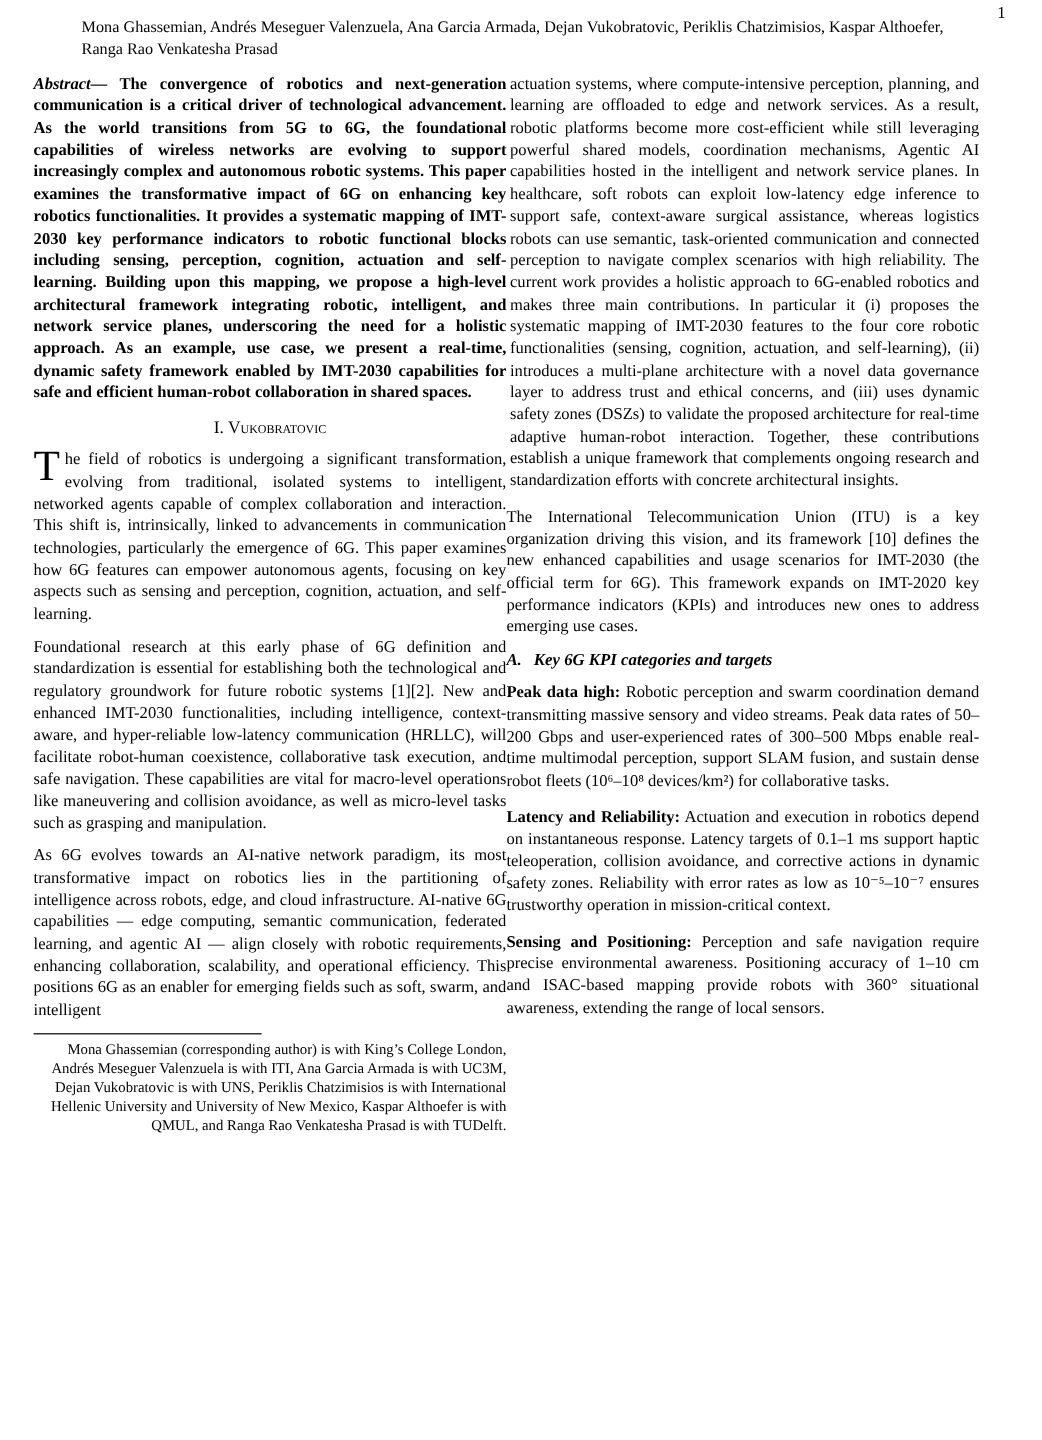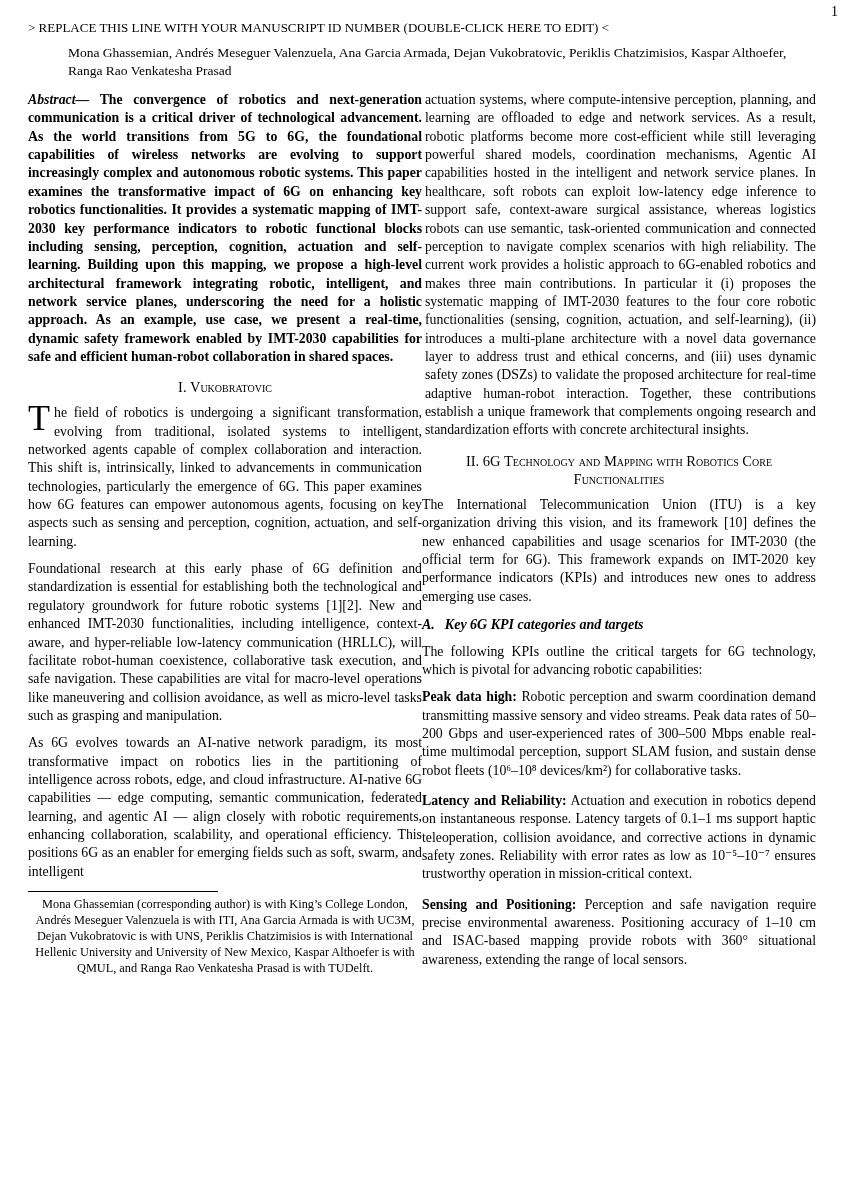--- a/index.html
+++ b/index.html
@@ -93,36 +93,35 @@
   .kpi-para {
     margin: 0 0 12px 0;
   }
   .kpi-lead {
     font-weight: bold;
   }
   .footnote {
     margin-top: 10px;
     font-size: 12.3px;
     line-height: 1.3;
-    text-align: center;
+    text-align: right;
   }
   .footnote-rule {
     width: 190px;
     border-top: 1px solid #000;
     margin-bottom: 5px;
   }
 </style>
 </head>
 <body>
 
 <div class="page">
 
   <div class="page-number">1</div>
 
-  <div class="running-header">&gt; REPLACE THIS LINE WITH YOUR MANUSCRIPT ID NUMBER (DOUBLE-CLICK HERE TO EDIT) &lt;</div>
 
 
   <div class="author-list">Mona Ghassemian, Andrés Meseguer Valenzuela, Ana Garcia Armada, Dejan Vukobratovic, Periklis Chatzimisios, Kaspar Althoefer, Ranga Rao Venkatesha Prasad</div>
 
   <div class="columns">
 
     <div class="col">
 
       <p class="abstract"><span class="abstract-label">Abstract—</span><span> The convergence of robotics and next-generation communication is a critical driver of technological advancement. As the world transitions from 5G to 6G, the foundational capabilities of wireless networks are evolving to support increasingly complex and autonomous robotic systems. This paper examines the transformative impact of 6G on enhancing key robotics functionalities. It provides a systematic mapping of IMT-2030 key performance indicators to robotic functional blocks including sensing, perception, cognition, actuation and self-learning. Building upon this mapping, we propose a high-level architectural framework integrating robotic, intelligent, and network service planes, underscoring the need for a holistic approach. As an example, use case, we present a real-time, dynamic safety framework enabled by IMT-2030 capabilities for safe and efficient human-robot collaboration in shared spaces.</span></p>
 
@@ -138,27 +137,25 @@
         <div class="footnote-rule"></div>
         <div>Mona Ghassemian (corresponding author) is with King’s College London, Andrés Meseguer Valenzuela is with ITI, Ana Garcia Armada is with UC3M, Dejan Vukobratovic is with UNS, Periklis Chatzimisios is with International Hellenic University and University of New Mexico, Kaspar Althoefer is with QMUL, and Ranga Rao Venkatesha Prasad is with TUDelft.</div>
       </div>
 
     </div>
 
     <div class="col">
 
       <p class="body-para tight">actuation systems, where compute-intensive perception, planning, and learning are offloaded to edge and network services. As a result, robotic platforms become more cost-efficient while still leveraging powerful shared models, coordination mechanisms, Agentic AI capabilities hosted in the intelligent and network service planes. In healthcare, soft robots can exploit low-latency edge inference to support safe, context-aware surgical assistance, whereas logistics robots can use semantic, task-oriented communication and connected perception to navigate complex scenarios with high reliability. The current work provides a holistic approach to 6G-enabled robotics and makes three main contributions. In particular it (i) proposes the systematic mapping of IMT-2030 features to the four core robotic functionalities (sensing, cognition, actuation, and self-learning), (ii) introduces a multi-plane architecture with a novel data governance layer to address trust and ethical concerns, and (iii) uses dynamic safety zones (DSZs) to validate the proposed architecture for real-time adaptive human-robot interaction. Together, these contributions establish a unique framework that complements ongoing research and standardization efforts with concrete architectural insights.</p>
 
-      <h2 class="section-heading">II. 6G Technology and Mapping with Robotics Core Functionalities</h2>
 
       <p class="body-para">The International Telecommunication Union (ITU) is a key organization driving this vision, and its framework  [10] defines the new enhanced capabilities and usage scenarios for IMT-2030 (the official term for 6G). This framework expands on IMT-2020 key performance indicators (KPIs) and introduces new ones to address emerging use cases.</p>
 
       <h3 class="subsection-heading"><span class="sub-num">A.</span><span>Key 6G KPI categories and targets</span></h3>
 
-      <p class="body-para">The following KPIs outline the critical targets for 6G technology, which is pivotal for advancing robotic capabilities:</p>
 
       <p class="kpi-para"><span class="kpi-lead">Peak data high:</span><span> Robotic perception and swarm coordination demand transmitting massive sensory and video streams. Peak data rates of 50–200 Gbps and user-experienced rates of 300–500 Mbps enable real-time multimodal perception, support SLAM fusion, and sustain dense robot fleets (10⁶–10⁸ devices/km²) for collaborative tasks.</span></p>
 
       <p class="kpi-para"><span class="kpi-lead">Latency and Reliability:</span><span> Actuation and execution in robotics depend on instantaneous response. Latency targets of 0.1–1 ms support haptic teleoperation, collision avoidance, and corrective actions in dynamic safety zones. Reliability with error rates as low as 10⁻⁵–10⁻⁷ ensures trustworthy operation in mission-critical context.</span></p>
 
       <p class="kpi-para"><span class="kpi-lead">Sensing and Positioning:</span><span> Perception and safe navigation require precise environmental awareness. Positioning accuracy of 1–10 cm and ISAC-based mapping provide robots with 360° situational awareness, extending the range of local sensors.</span></p>
 
     </div>
 
   </div>

